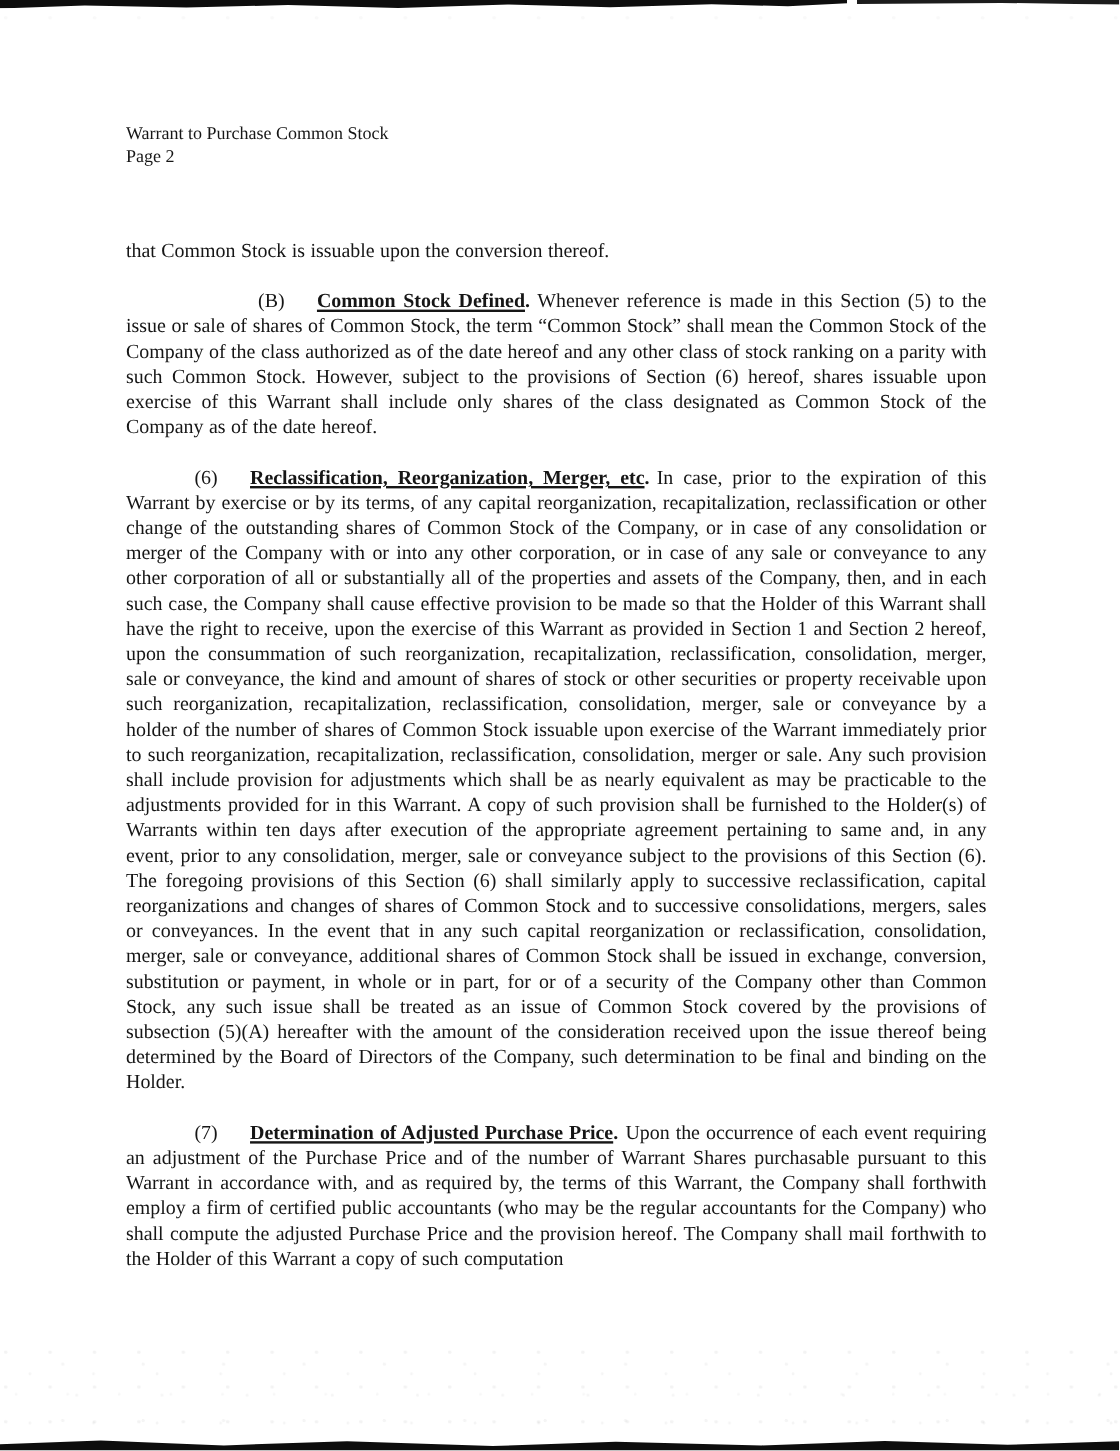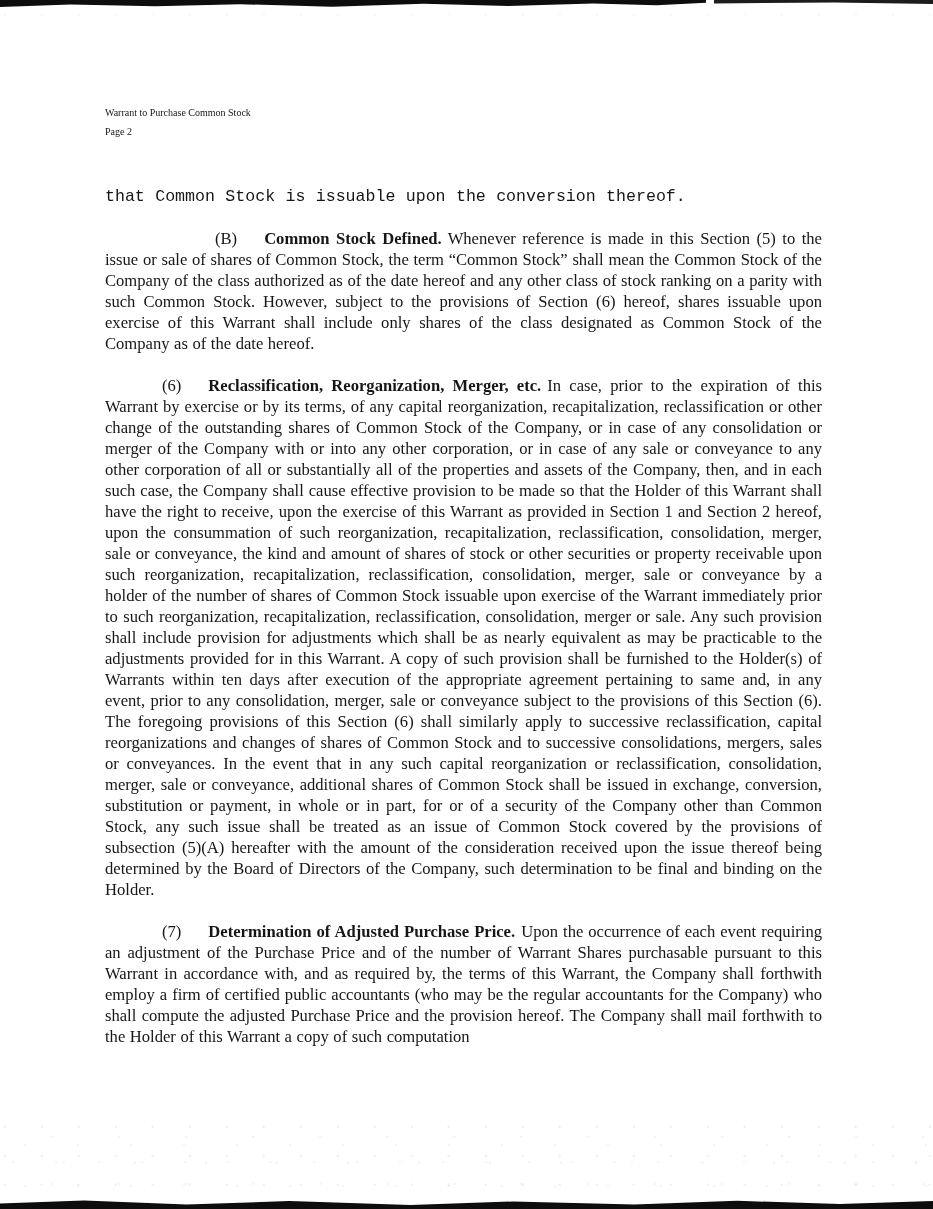--- a/index.html
+++ b/index.html
@@ -51,42 +51,43 @@
   .noise-band.top-area { top: 7px; height: 14px; opacity: 0.3; }
 
   .content {
     position: absolute;
     left: 105px;
     top: 103px;
     width: 717px;
   }
 
   .doc-header {
-    font-size: 10px;
+    font-size: 15px;
     line-height: 19px;
-    margin-bottom: 45px;
+    margin-bottom: 57px;
   }
 
   p.para {
     margin: 21px 0 0 0;
     font-size: 16.6px;
     line-height: 21px;
     text-align: justify;
     hyphens: none;
     word-spacing: 0.4px;
   }
-  p.para:first-of-type { margin-top: 0; font-family: Liberation Mono, monospace; }
+  p.para:first-of-type { margin-top: 0; }
   p.indent-b { text-indent: 110px; }
   p.indent-s { text-indent: 57px; }
 
   .plabel:empty, .pperiod:empty { display: none; }
   .tab { display: inline-block; width: 27px; }
   .gap2 { display: inline-block; width: 6px; }
   .phead {
     font-weight: bold;
+    text-decoration: underline;
     text-decoration-thickness: 1.6px;
     text-underline-offset: 2px;
   }
   .pperiod { font-weight: bold; }
 </style>
 </head>
 <body>
 
 <div class="page">
 

